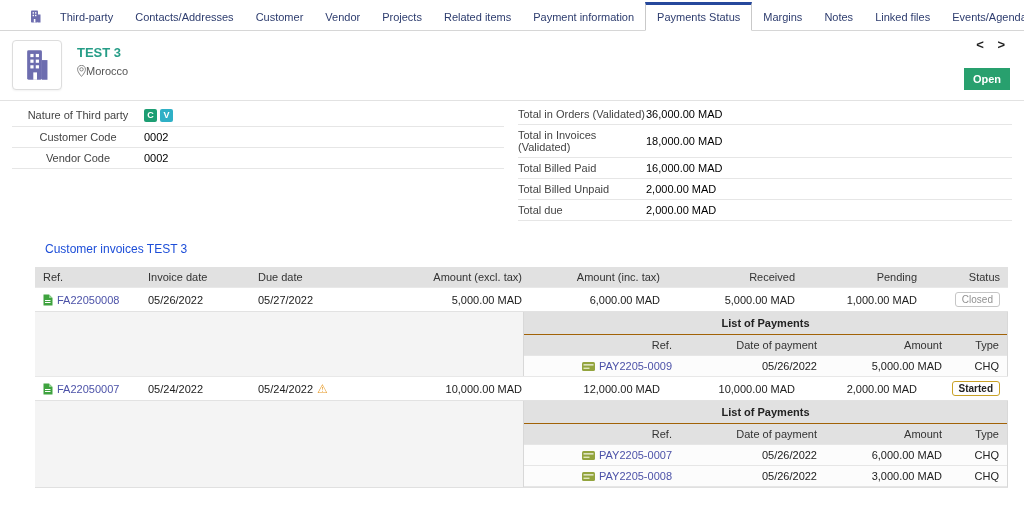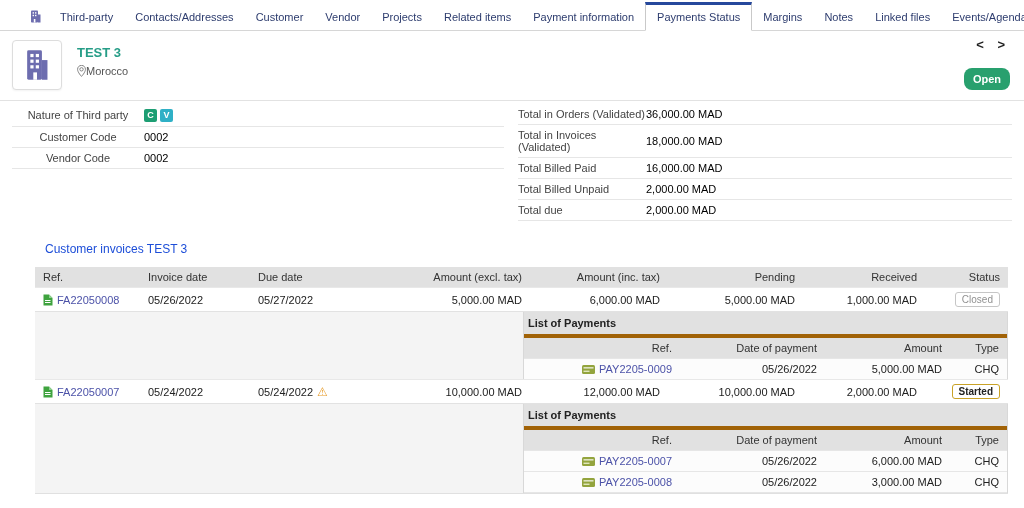--- a/index.html
+++ b/index.html
@@ -33,21 +33,21 @@
     box-shadow:0 1px 2px rgba(0,0,0,0.05);
   }
   .banner-info { margin-left:15px; padding-top:5px; }
   .company-name { color:#269d87; font-weight:bold; font-size:13px; }
   .country-line { color:#555; margin-top:5px; display:flex; align-items:center; }
   .banner-right { position:absolute; right:14px; top:6px; text-align:right; }
   .nav-arrows { color:#1f1f1f; font-size:13px; font-weight:bold; }
   .nav-arrows span { cursor:pointer; padding:0 5px; }
   .open-badge {
     display:inline-block; margin-top:16px; background:#28a06e; color:#fff;
-    font-weight:bold; font-size:11px; padding:5px 9px; border-radius:8px;
+    font-weight:bold; font-size:11px; padding:5px 9px; border-radius:0;
   }
   
   .info-wrap { display:flex; padding:3px 12px 0; gap:14px; align-items:flex-start; }
   .info-table { }
   .info-table.left  { width:492px;text-align:center; }
   .info-table.right { flex:1; }
   .info-row { display:flex; border-bottom:1px solid #e6e6e6; padding:4px 0 4px; min-height:17px; align-items:center; }
   .info-label { color:#444; }
   .info-table.left  .info-label { width:132px; }
   .info-table.right .info-label { width:128px; }
@@ -69,21 +69,21 @@
   .warn { color:#e69a28; font-size:12px; margin-left:4px; line-height:10px; }
   .badge-status {
     display:inline-block; background:#fff; border-radius:3px; font-size:10px; padding:1px 6px;
   }
   .badge-status.closed  { border:1px solid #c6c6c6; color:#909090;text-align:right; }
   .badge-status.started { border:1px solid #c9a227; color:#222; font-weight:bold; }
   
   .sub-block { display:flex; background:#f4f4f4; border-top:1px solid #e2e2e2; }
   .sub-spacer { width:488px; }
   .sub-table { flex:1; border-left:1px solid #d8d8d8; border-right:1px solid #d8d8d8; background:#fcfcfc; }
-  .sub-title { background:#e1e1e1; font-weight:bold; color:#222; padding:5px 4px; border-bottom:4px solid #a16207; }
+  .sub-title { background:#e1e1e1; text-align:center; font-weight:bold; color:#222; padding:5px 4px; border-bottom:1px solid #a16207; }
   .sub-grid { display:flex; align-items:center; }
   .sub-head { background:#e1e1e1; color:#333; }
   .sub-row  { border-top:1px solid #e6e6e6; background:#fcfcfc; }
   .sc { padding:4px 8px; text-align:right; }
   .sc.ref   { flex:1; display:flex; justify-content:flex-end; align-items:center; gap:4px; }
   .sc.date  { width:145px; }
   .sc.amt   { width:125px; }
   .sc.type  { width:57px; }
   .icon-wrap { display:inline-flex; line-height:0; }
 </style>
@@ -209,22 +209,22 @@
 </div>
 
 <div class="section-title">Customer invoices TEST 3</div>
 <div class="inv-table" id="invoice-table">
     <div class="grid-row inv-head">
       <div class="cell">Ref.</div>
       <div class="cell">Invoice date</div>
       <div class="cell">Due date</div>
       <div class="cell num">Amount (excl. tax)</div>
       <div class="cell num">Amount (inc. tax)</div>
+      <div class="cell num">Received</div>
       <div class="cell num">Pending</div>
-      <div class="cell num">Received</div>
       <div class="cell num">Status</div>
     </div>
     <div class="grid-row inv-row">
       <div class="cell ref-cell">
         <span class="icon-wrap">
           <svg width="10" height="12" viewBox="0 0 10 12">
             <path d="M0.5 0.5h5.5l3.5 3.5v7.5h-9z" fill="#3fa33f"></path>
             <path d="M6 0.5l3.5 3.5h-3.5z" fill="#8fd08f"></path>
             <rect x="2" y="6" width="5.5" height="1" fill="#fff"></rect>
             <rect x="2" y="8" width="5.5" height="1" fill="#fff"></rect>

